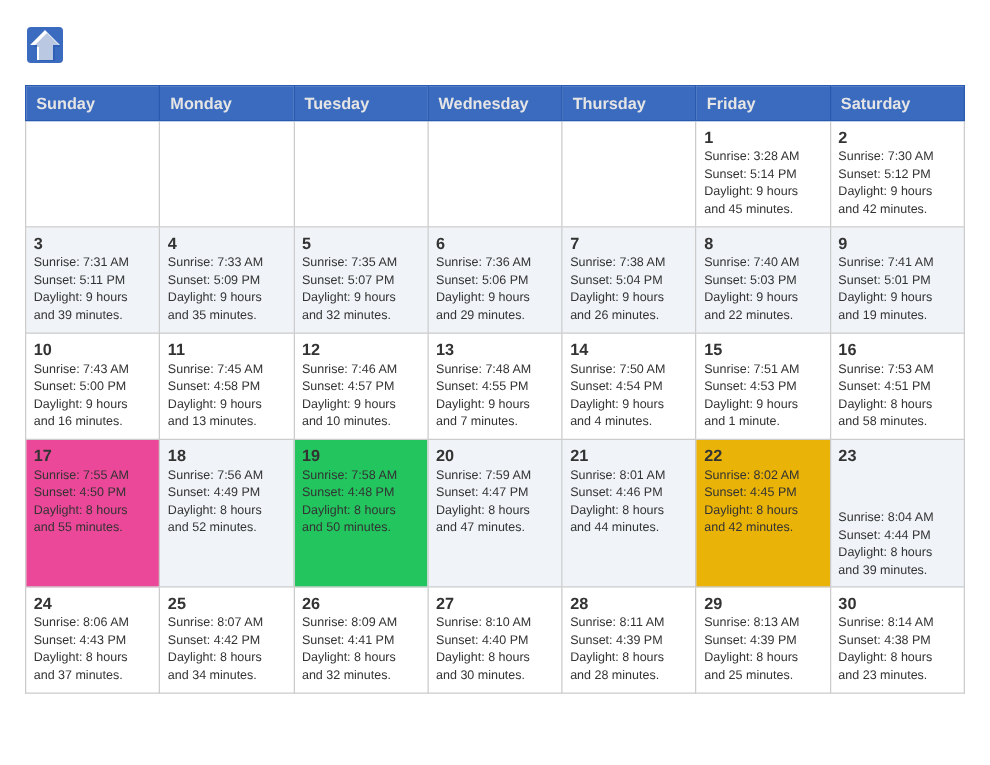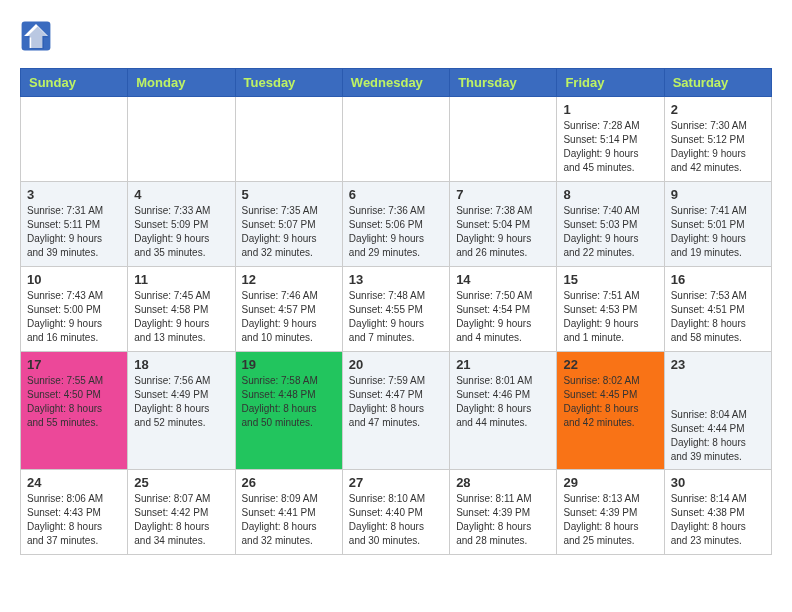--- a/index.html
+++ b/index.html
@@ -46,21 +46,21 @@
       font-size: 16px;
       color: #555;
     }
     .calendar-table {
       width: 100%;
       border-collapse: collapse;
       border: 1px solid #ccc;
     }
     .calendar-table th {
       background-color: #3a6bbf;
-      color: #bef264;
+      color: #e5e5e5;
       text-align: left;
       padding: 6px 8px;
       font-size: 13px;
       border: 1px solid #2a5aaf;
     }
     .calendar-table td {
       vertical-align: top;
       padding: 5px 6px;
       border: 1px solid #ccc;
       height: 85px;
@@ -120,21 +120,21 @@
   </thead>
   <tbody id="calendar-body">
   <tr>
         <td class="empty-cell"></td>
         <td class="empty-cell"></td>
         <td class="empty-cell"></td>
         <td class="empty-cell"></td>
         <td class="empty-cell"></td>
         <td>
           <div class="day-number">1</div>
-          <div class="day-info" style="white-space: pre-line;">Sunrise: 7:28 AM
+          <div class="day-info" style="white-space: pre-line;">Sunrise: 3:28 AM
 Sunset: 5:14 PM
 Daylight: 9 hours
 and 45 minutes.</div>
         </td>
         <td>
           <div class="day-number">2</div>
           <div class="day-info" style="white-space: pre-line;">Sunrise: 7:30 AM
 Sunset: 5:12 PM
 Daylight: 9 hours
 and 42 minutes.</div>
@@ -271,21 +271,21 @@
 Daylight: 8 hours
 and 47 minutes.</div>
         </td>
         <td style="background: rgb(240, 244, 248);">
           <div class="day-number">21</div>
           <div class="day-info" style="white-space: pre-line;">Sunrise: 8:01 AM
 Sunset: 4:46 PM
 Daylight: 8 hours
 and 44 minutes.</div>
         </td>
-        <td style="background: #f97316;">
+        <td style="background: #eab308;">
           <div class="day-number">22</div>
           <div class="day-info" style="white-space: pre-line;">Sunrise: 8:02 AM
 Sunset: 4:45 PM
 Daylight: 8 hours
 and 42 minutes.</div>
         </td>
         <td style="background: rgb(240, 244, 248);">
           <div class="day-number">23</div>
           <div class="day-info" style="white-space: pre-line; margin-top: 36px;">Sunrise: 8:04 AM
 Sunset: 4:44 PM

